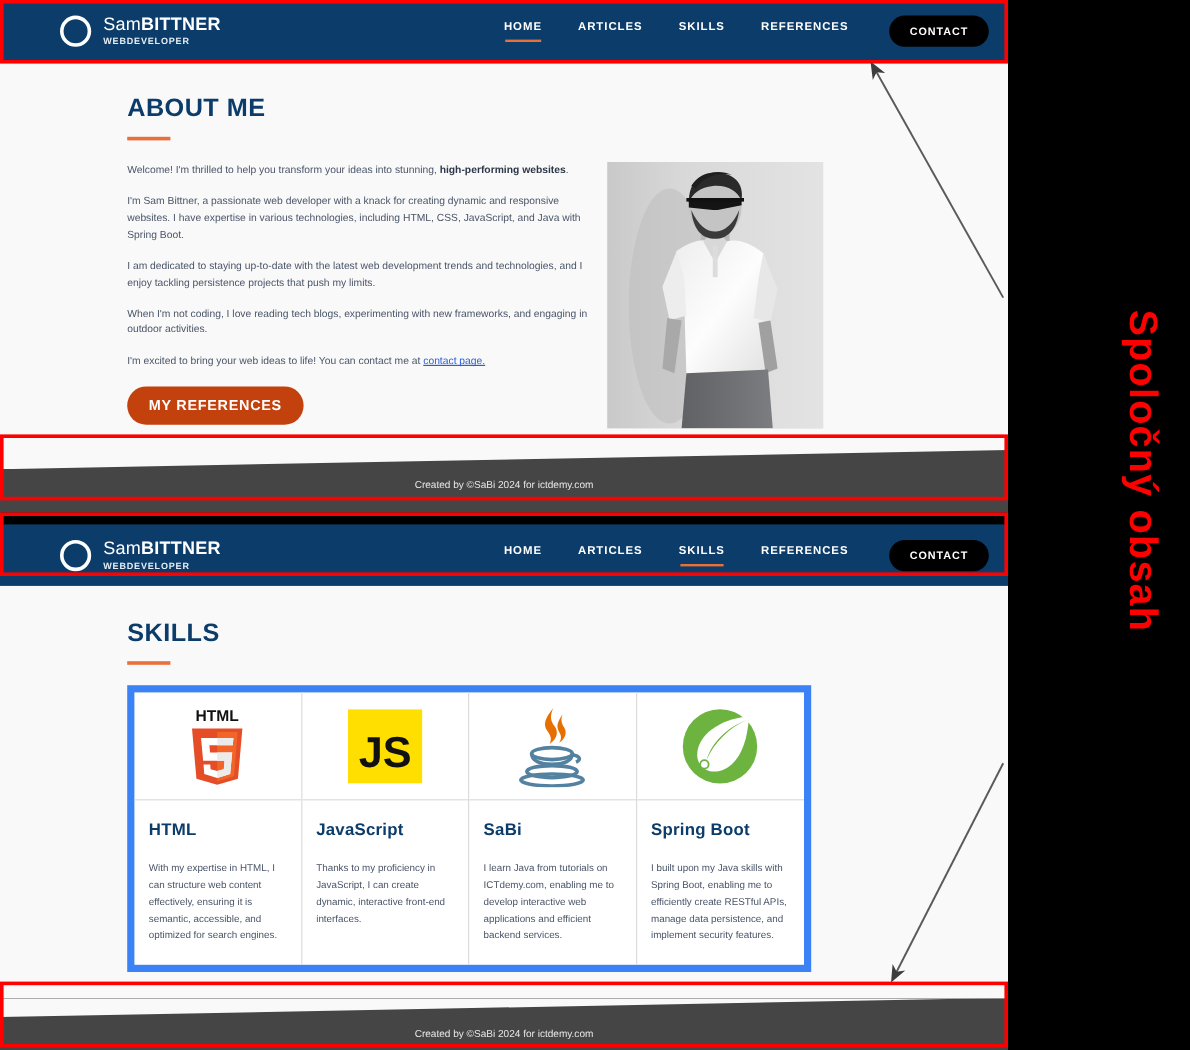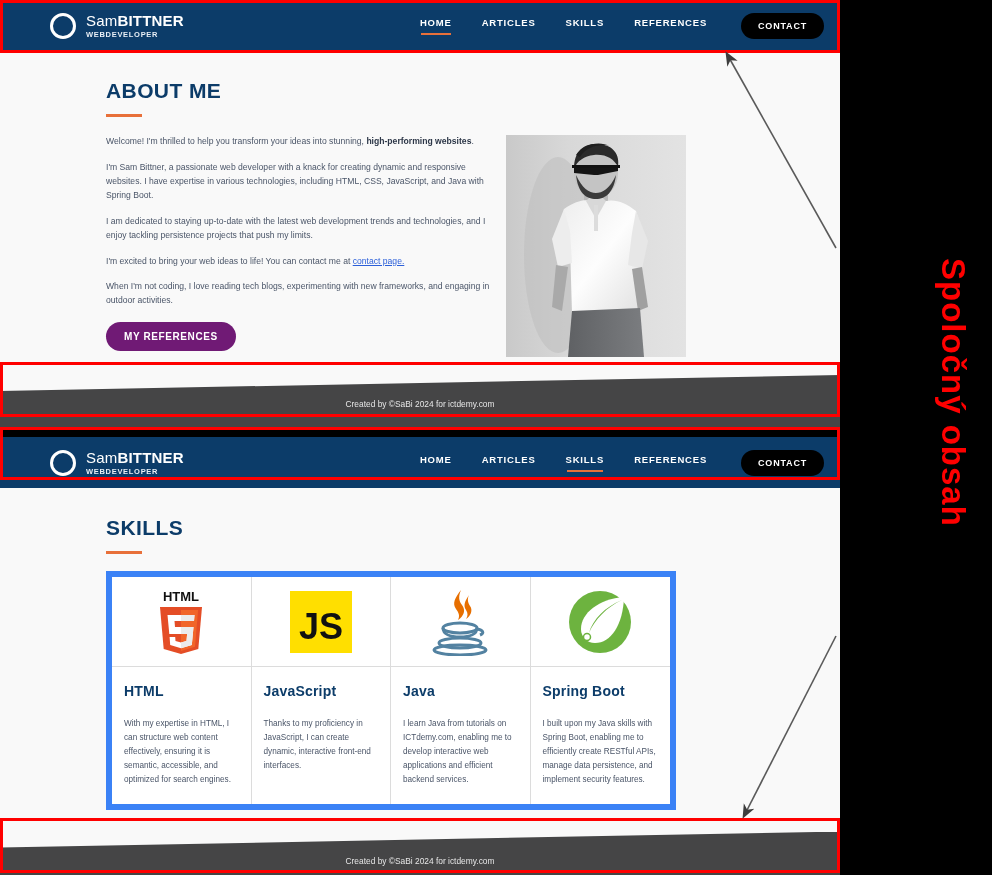--- a/index.html
+++ b/index.html
@@ -122,23 +122,23 @@
   .about-text p {
     color: #4a5568;
     font-size: 8.6px;
     line-height: 1.62;
     margin: 0 0 12px 0;
   }
   .about-text p b { color: #2d3748; font-weight: 800; }
   .inline-link { color: #2b5fd9; text-decoration: underline; cursor: pointer; }
   .btn-green {
     display: inline-block;
-    background: #701a75;
+    background: #c2410c;
     color: #fff;
-    font-size: 10px;
+    font-size: 12px;
     font-weight: 700;
     letter-spacing: .6px;
     border: none;
     border-radius: 16px;
     padding: 9px 18px;
     cursor: pointer;
     margin-top: 2px;
   }
 
   
@@ -265,22 +265,22 @@
     <main class="page-body">
       <div class="container">
         <h1 class="section-title">ABOUT ME</h1>
         <div class="title-rule"></div>
 
         <div class="about-wrap">
           <div class="about-text">
             <p><span>Welcome! I'm thrilled to help you transform your ideas into stunning, </span><b>high-performing websites</b><span>.</span></p>
             <p>I'm Sam Bittner, a passionate web developer with a knack for creating dynamic and responsive websites. I have expertise in various technologies, including HTML, CSS, JavaScript, and Java with Spring Boot.</p>
             <p>I am dedicated to staying up-to-date with the latest web development trends and technologies, and I enjoy tackling persistence projects that push my limits.</p>
+            <p>When I'm not coding, I love reading tech blogs, experimenting with new frameworks, and engaging in outdoor activities.</p>
             <p><span>I'm excited to bring your web ideas to life! You can contact me at </span><a class="inline-link">contact page.</a></p>
-            <p>When I'm not coding, I love reading tech blogs, experimenting with new frameworks, and engaging in outdoor activities.</p>
             <button class="btn-green">MY REFERENCES</button>
           </div>
 
           <div class="portrait">
             <svg viewBox="0 0 180 222" preserveAspectRatio="none" aria-hidden="true">
               <defs>
                 <linearGradient id="bgw" x1="0" y1="0" x2="1" y2="0">
                   <stop offset="0%" stop-color="#c9c9c9"></stop>
                   <stop offset="35%" stop-color="#d8d8d8"></stop>
                   <stop offset="100%" stop-color="#e3e3e3"></stop>
@@ -395,21 +395,21 @@
                 <path d="M31 2 C25 10 22 15 26 21 C29 25 30 28 28 32 C34 28 36 22 32 17 C29 13 28 9 31 2 Z" fill="#e76f00"></path>
                 <path d="M39 7 C35 13 33 17 36 22 C38 25 38 28 36 31 C41 28 43 22 40 18 C38 15 37 11 39 7 Z" fill="#e76f00"></path>
                 <ellipse cx="30" cy="40" rx="17" ry="5" fill="none" stroke="#5382a1" stroke-width="3"></ellipse>
                 <path d="M13 40 C13 46 20 49 30 49 C40 49 47 46 47 40" fill="none" stroke="#5382a1" stroke-width="3"></path>
                 <path d="M47 41 C53 42 55 45 50 47" fill="none" stroke="#5382a1" stroke-width="3"></path>
                 <ellipse cx="30" cy="55" rx="21" ry="5" fill="none" stroke="#5382a1" stroke-width="3"></ellipse>
                 <ellipse cx="30" cy="62" rx="26" ry="5" fill="none" stroke="#5382a1" stroke-width="3"></ellipse>
               </svg>
             </div>
             <div class="skill-body">
-              <h3 class="skill-name">Java</h3>
+              <h3 class="skill-name">SaBi</h3>
               <p class="skill-desc">I learn Java from tutorials on ICTdemy.com, enabling me to develop interactive web applications and efficient backend services.</p>
             </div>
           </div>
 
           <div class="skill-card">
             <div class="skill-icon-box">
               <svg width="70" height="70" viewBox="0 0 70 70" aria-hidden="true">
                 <rect x="0" y="0" width="70" height="70" fill="#ffffff"></rect>
                 <circle cx="35" cy="35" r="31" fill="#6db33f"></circle>
                 <path d="M59 10 C34 12 16 26 16 42 C16 50 22 56 30 56 C46 56 58 38 59 10 Z" fill="#ffffff"></path>

